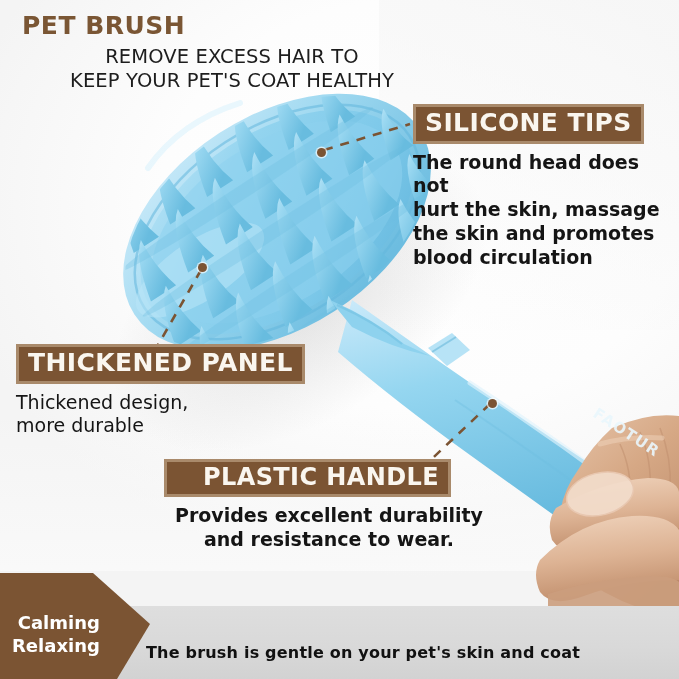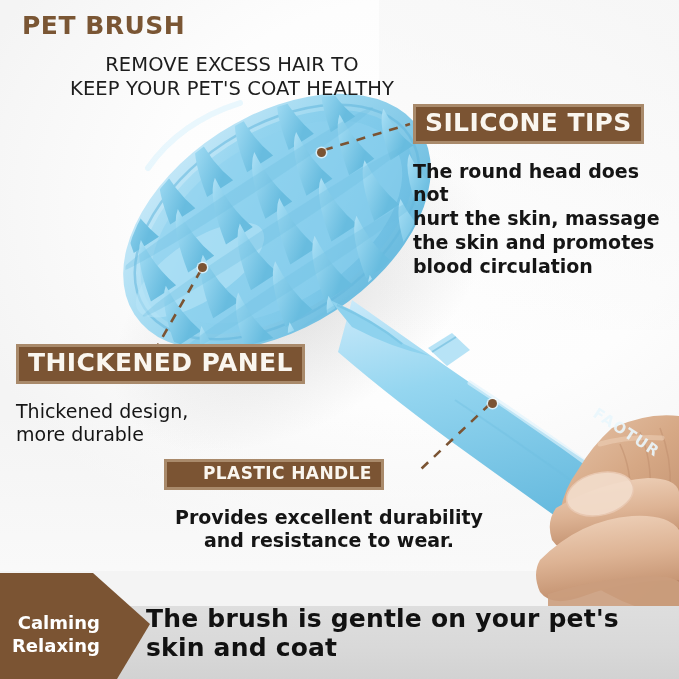--- a/index.html
+++ b/index.html
@@ -37,21 +37,21 @@
     position: absolute;
     left: 22px; top: 12px;
     width: 420px;
   }
   .title {
     font-size: 25px;
     font-weight: bold;
     letter-spacing: 0.5px;
     color: #7a5634;
     line-height: 1.15;
-    margin: 0 0 12px 0;
+    margin: 0 0 4px 0;
   }
   .subtitle {
     font-size: 19.5px;
     color: #1d1d1d;
     line-height: 1.22;
     letter-spacing: 0.1px;
     margin: 0;
     font-weight: normal;
     text-align: center;
   }
@@ -65,21 +65,21 @@
     font-weight: bold;
     letter-spacing: 0.4px;
     padding: 2px 9px 4px 9px;
     line-height: 1.1;
     white-space: nowrap;
   }
   .callout-body {
     color: #151515;
     line-height: 1.25;
     font-weight: bold;
-    margin-top: 16px;
+    margin-top: 7px;
   }
 
   #callout-silicone {
     position: absolute;
     left: 413px; top: 104px;
     width: 258px;
   }
   #callout-silicone .badge { font-size: 25px; }
   #callout-silicone .callout-body { font-size: 19px; }
 
@@ -89,34 +89,34 @@
     width: 320px;
   }
   #callout-panel .badge { font-size: 25px; }
   #callout-panel .callout-body { font-size: 19px; font-weight: normal; }
 
   #callout-handle {
     position: absolute;
     left: 164px; top: 459px;
     width: 330px;
   }
-  #callout-handle .badge { font-size: 17px; padding-left: 36px; }
+  #callout-handle .badge { font-size: 24px; padding-left: 36px; }
   #callout-handle .callout-body { font-size: 19px; font-weight: bold; text-align: center; }
 
   
   .bottom-bar {
     position: absolute;
     left: 0; bottom: 0;
     width: 679px; height: 73px;
     background: linear-gradient(180deg, #dedede 0%, #d9d9d9 55%, #d2d2d2 100%);
   }
   .bottom-bar-text {
     position: absolute;
     left: 146px; bottom: 17px;
-    font-size: 25px;
+    font-size: 16px;
     font-weight: bold;
     color: #111111;
     letter-spacing: 0.2px;
   }
   .corner-flag {
     position: absolute;
     left: 0; bottom: 0;
     width: 150px; height: 106px;
     background: #7b5433;
     clip-path: polygon(0% 0%, 62% 0%, 100% 48%, 78% 100%, 0% 100%);

